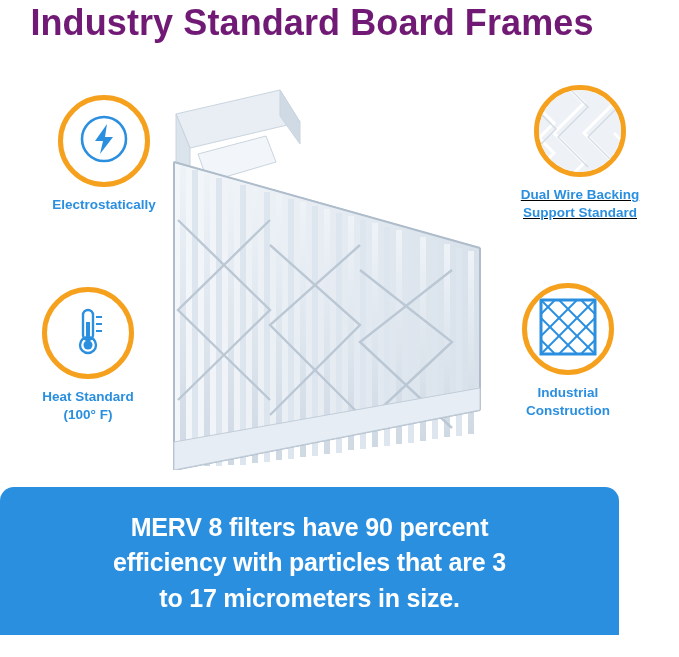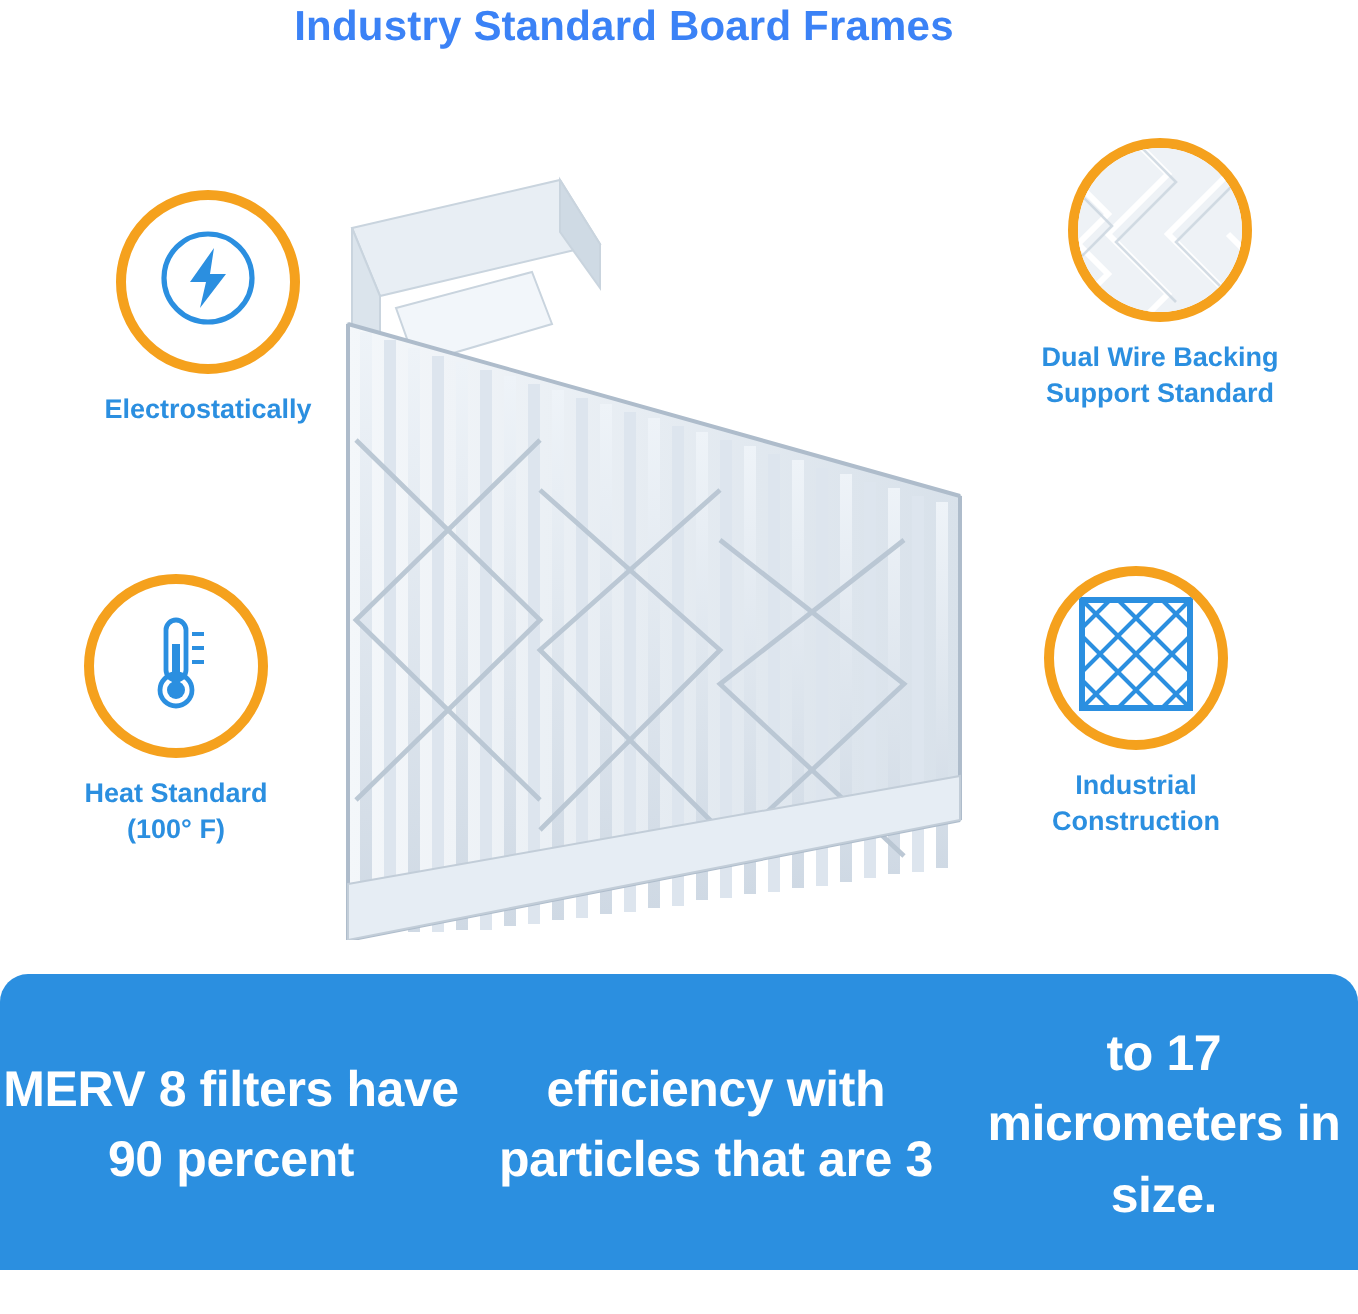--- a/index.html
+++ b/index.html
@@ -18,23 +18,23 @@
     width: 679px;
     height: 657px;
     background: #ffffff;
   }
   .title {
     position: absolute;
     top: 2px;
     left: 0;
     width: 624px;
     text-align: center;
-    font-size: 21px;
-    font-weight: bold;
-    color: #3b82f6;
+    font-size: 36px;
+    font-weight: bold;
+    color: #701a75;
     letter-spacing: 0.1px;
   }
 
   
   .feature {
     position: absolute;
     width: 160px;
     text-align: center;
   }
   .badge {
@@ -60,44 +60,44 @@
   }
   .feature-sub {
     font-size: 13.5px;
     font-weight: bold;
     color: #2b8fe0;
     line-height: 1.35;
   }
 
   #feat-electro { left: 24px;  top: 95px; }
   #feat-heat    { left: 8px;  top: 287px; }
-  #feat-wire    { left: 500px; top: 69px; }
+  #feat-wire    { left: 500px; top: 85px; text-decoration: underline; }
   #feat-indust  { left: 488px; top: 283px; }
 
   
   .product {
     position: absolute;
     left: 160px;
     top: 70px;
     width: 350px;
     height: 400px;
   }
 
   
   .banner {
     position: absolute;
     left: 0;
     top: 487px;
-    width: 679px;
+    width: 619px;
     height: 148px;
     background: #2b8fe0;
     border-radius: 14px 14px 0 0;
     color: #ffffff;
     display: flex;
-    flex-direction: row;
+    flex-direction: column;
     align-items: center;
     justify-content: center;
     padding-top: 4px;
     box-sizing: border-box;
   }
   .banner-line {
     font-size: 25px;
     font-weight: bold;
     line-height: 1.42;
     text-align: center;

